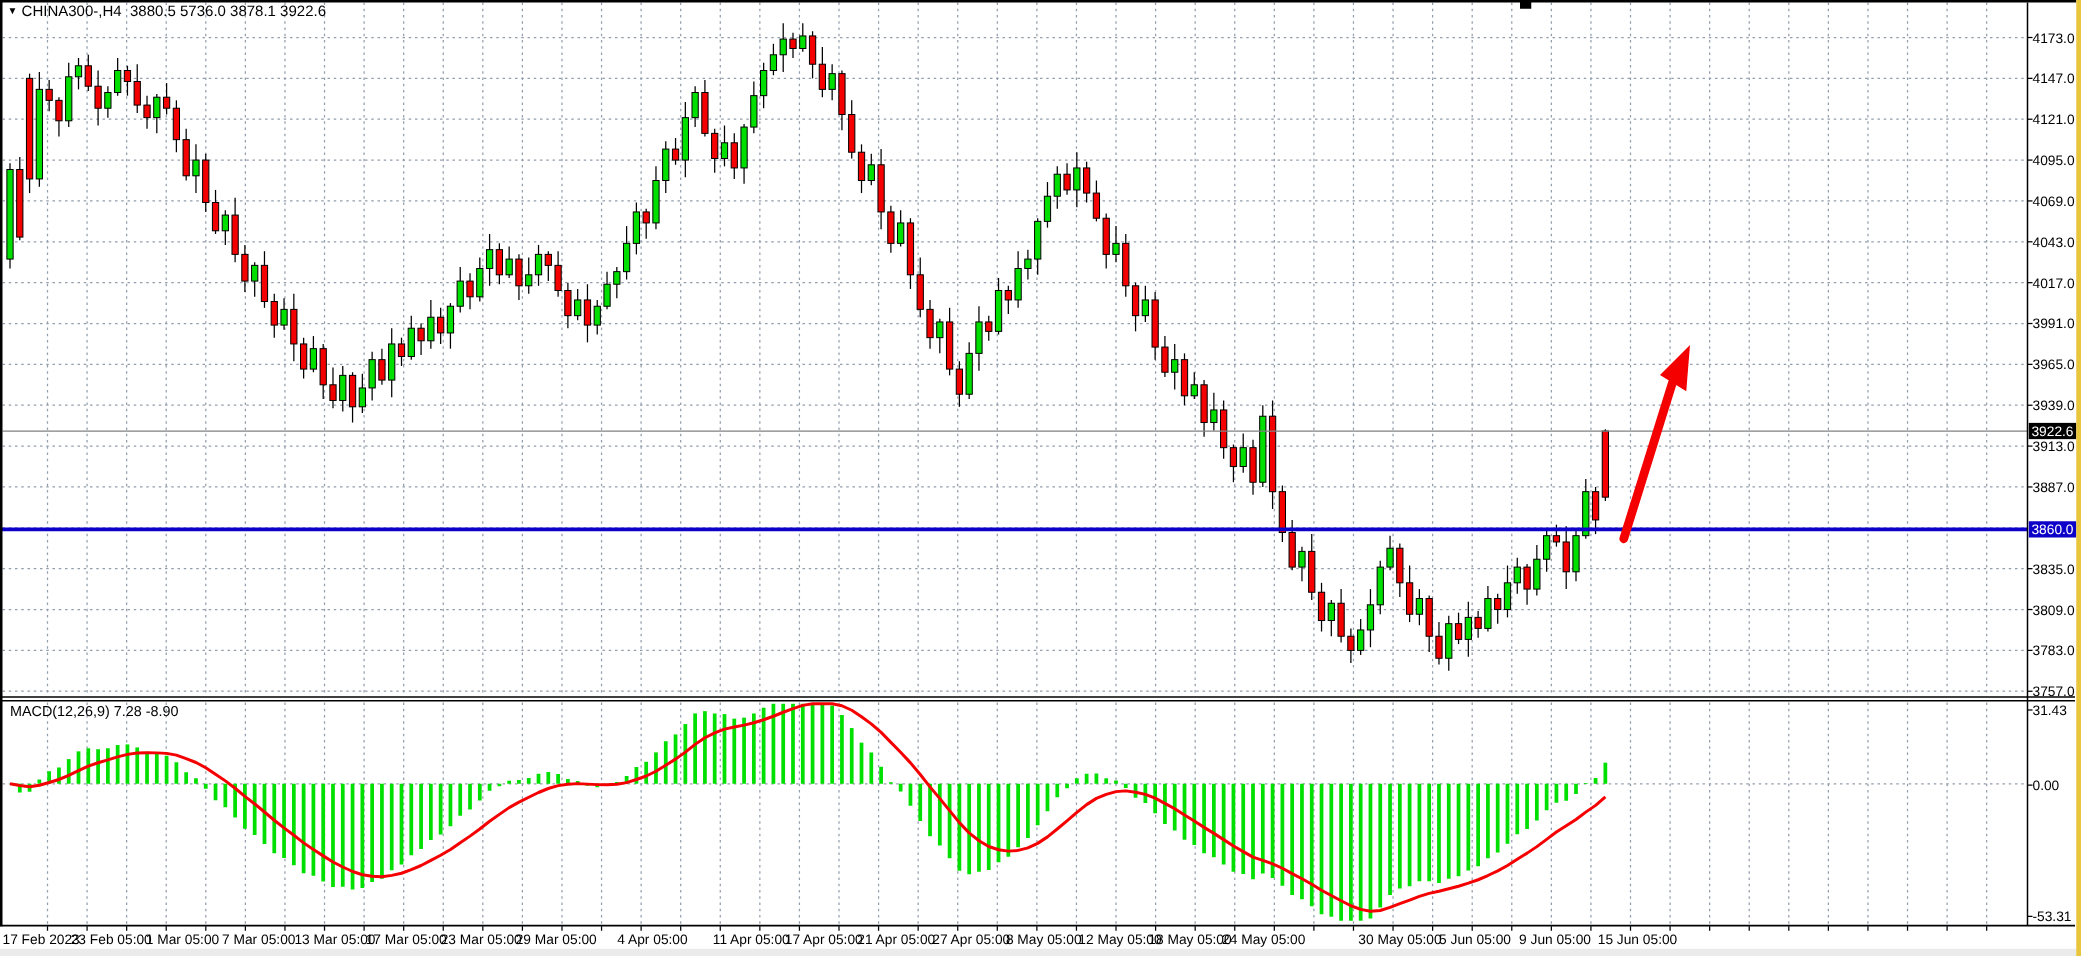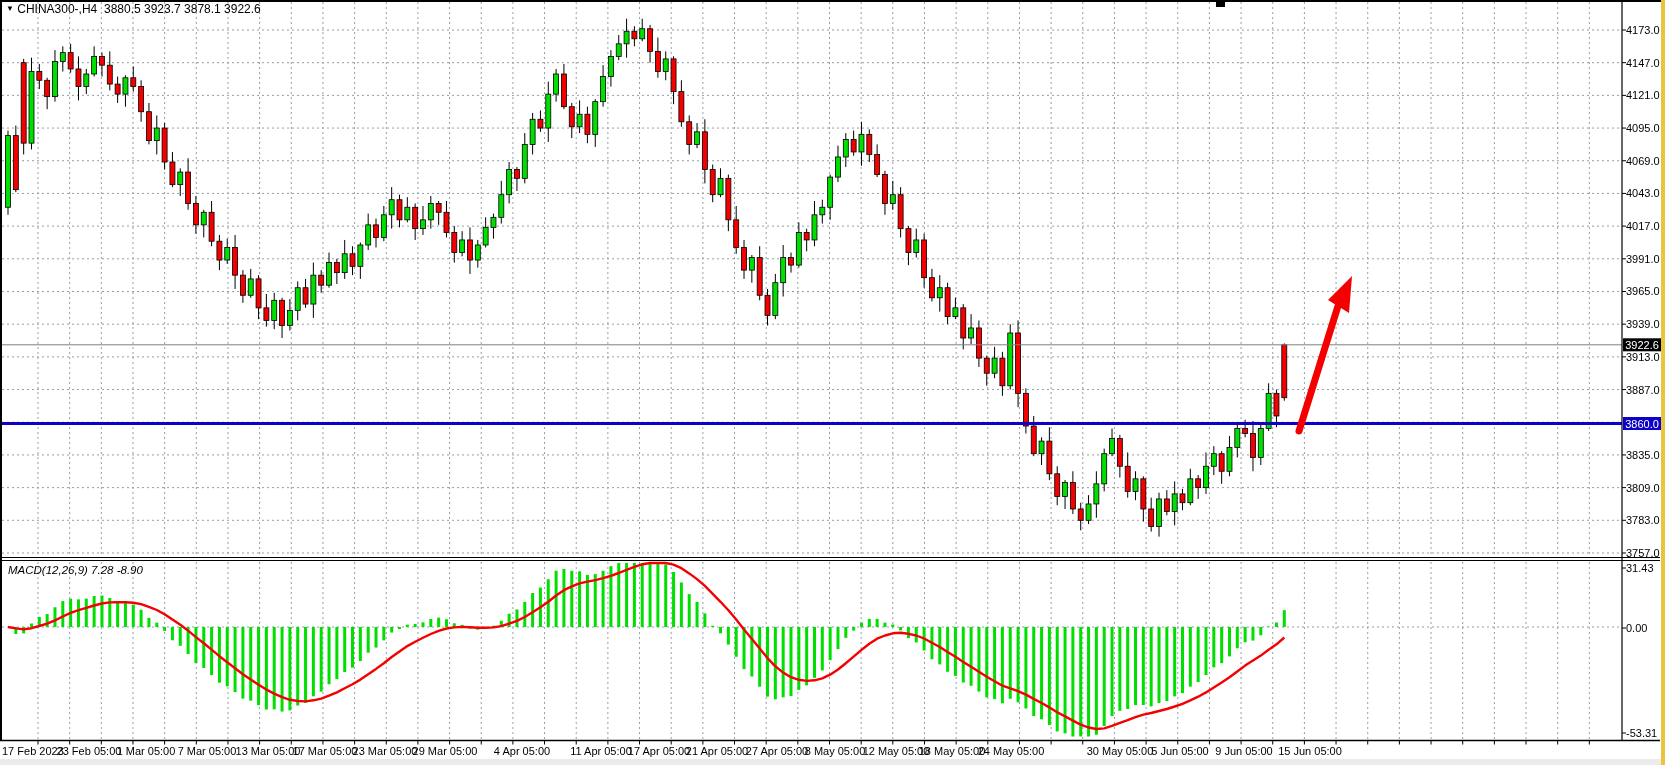--- a/index.html
+++ b/index.html
@@ -2,21 +2,21 @@
 <html><head>
 <meta charset="utf-8">
 <style>
   html,body{margin:0;padding:0;background:#ffffff;}
   #app{position:relative;width:1665px;height:765px;background:#ffffff;overflow:hidden;
        font-family:"Liberation Sans",sans-serif;}
   #chart-svg{position:absolute;left:0;top:0;}
   .ovl{position:absolute;color:#000;white-space:pre;}
   #title-bar{left:6px;top:2px;font-size:12px;}
   #title-bar .caret{font-size:8px;vertical-align:2px;}
-  #macd-label{left:8px;top:564px;font-size:11.5px;font-style:italic;}
+  #macd-label{left:8px;top:564px;font-size:11.5px;}
   text{font-family:"Liberation Sans",sans-serif;}
 </style>
 </head>
 <body>
 
 <div id="app">
   <svg id="chart-svg" width="1665" height="765">
       <rect x="0" y="0" width="1665" height="765" fill="#fff"></rect>
       <g stroke="#939eac" stroke-width="1" stroke-dasharray="2,3">
         <line x1="38" y1="2" x2="38" y2="556"></line>
@@ -1093,15 +1093,15 @@
         <text x="952" y="755" text-anchor="middle" font-size="11" fill="#000">18 May 05:00</text>
         <text x="1011" y="755" text-anchor="middle" font-size="11" fill="#000">24 May 05:00</text>
         <text x="1120" y="755" text-anchor="middle" font-size="11" fill="#000">30 May 05:00</text>
         <text x="1180" y="755" text-anchor="middle" font-size="11" fill="#000">5 Jun 05:00</text>
         <text x="1244" y="755" text-anchor="middle" font-size="11" fill="#000">9 Jun 05:00</text>
         <text x="1310" y="755" text-anchor="middle" font-size="11" fill="#000">15 Jun 05:00</text>
       </g>
       <rect x="0" y="759" width="1661" height="6" fill="#ebebeb"></rect>
       <rect x="1661" y="0" width="4" height="765" fill="#e9c53e"></rect>
     </svg>
-  <div class="ovl" id="title-bar"><span class="caret">▼</span> <span>CHINA300-,H4</span>&nbsp;&nbsp;<span>3880.5 3923.7 3878.1 3922.6</span></div>
+  <div class="ovl" id="title-bar"><span class="caret">▼</span> <span>CHINA300-,H4</span>&nbsp;&nbsp;<span>3880.5 5736.0 3878.1 3922.6</span></div>
   <div class="ovl" id="macd-label">MACD(12,26,9) 7.28 -8.90</div>
 </div>
 
 </body></html>

